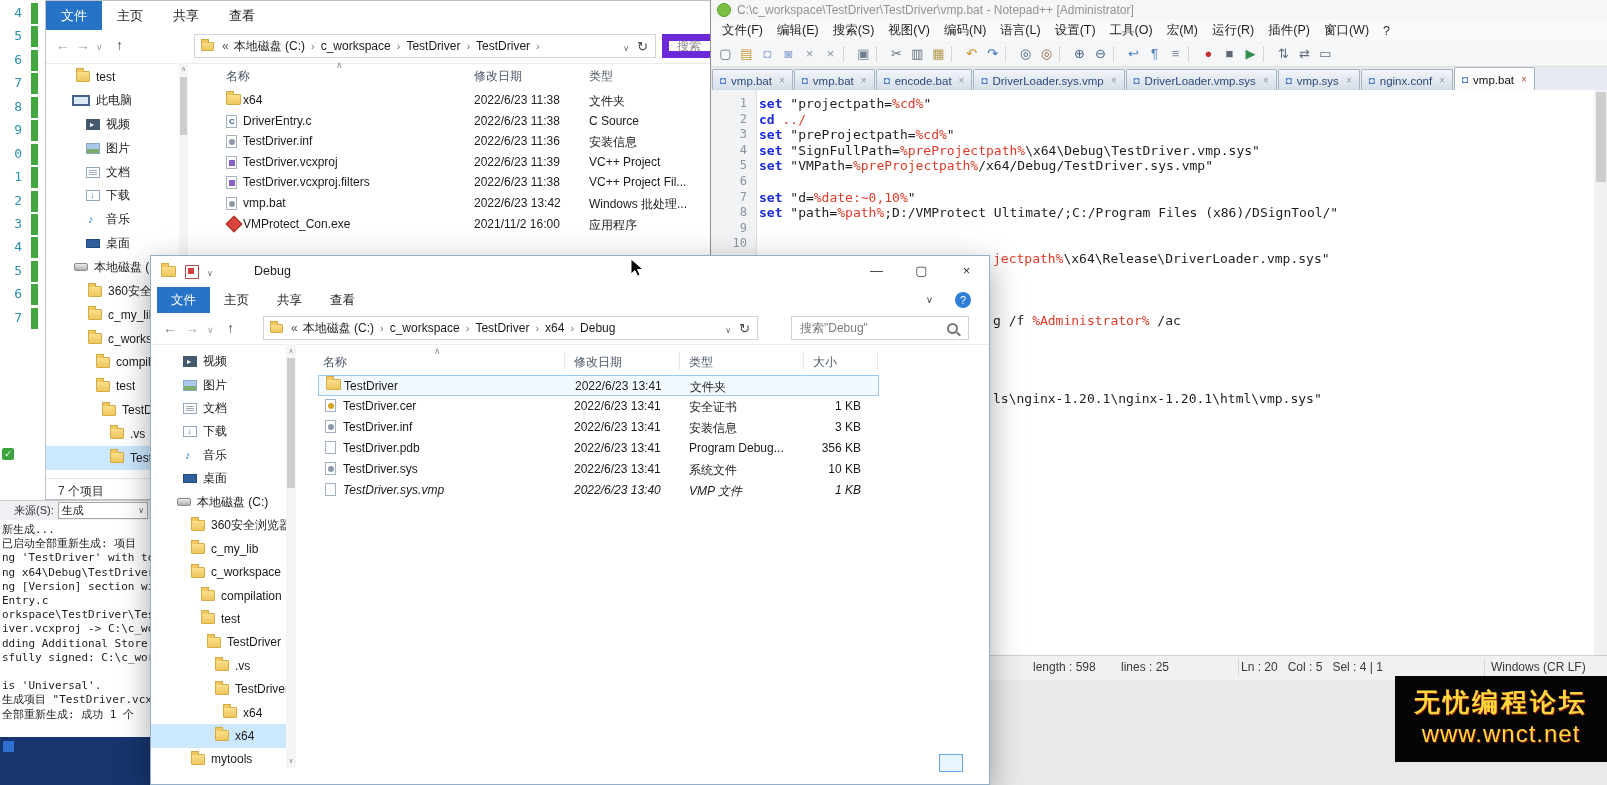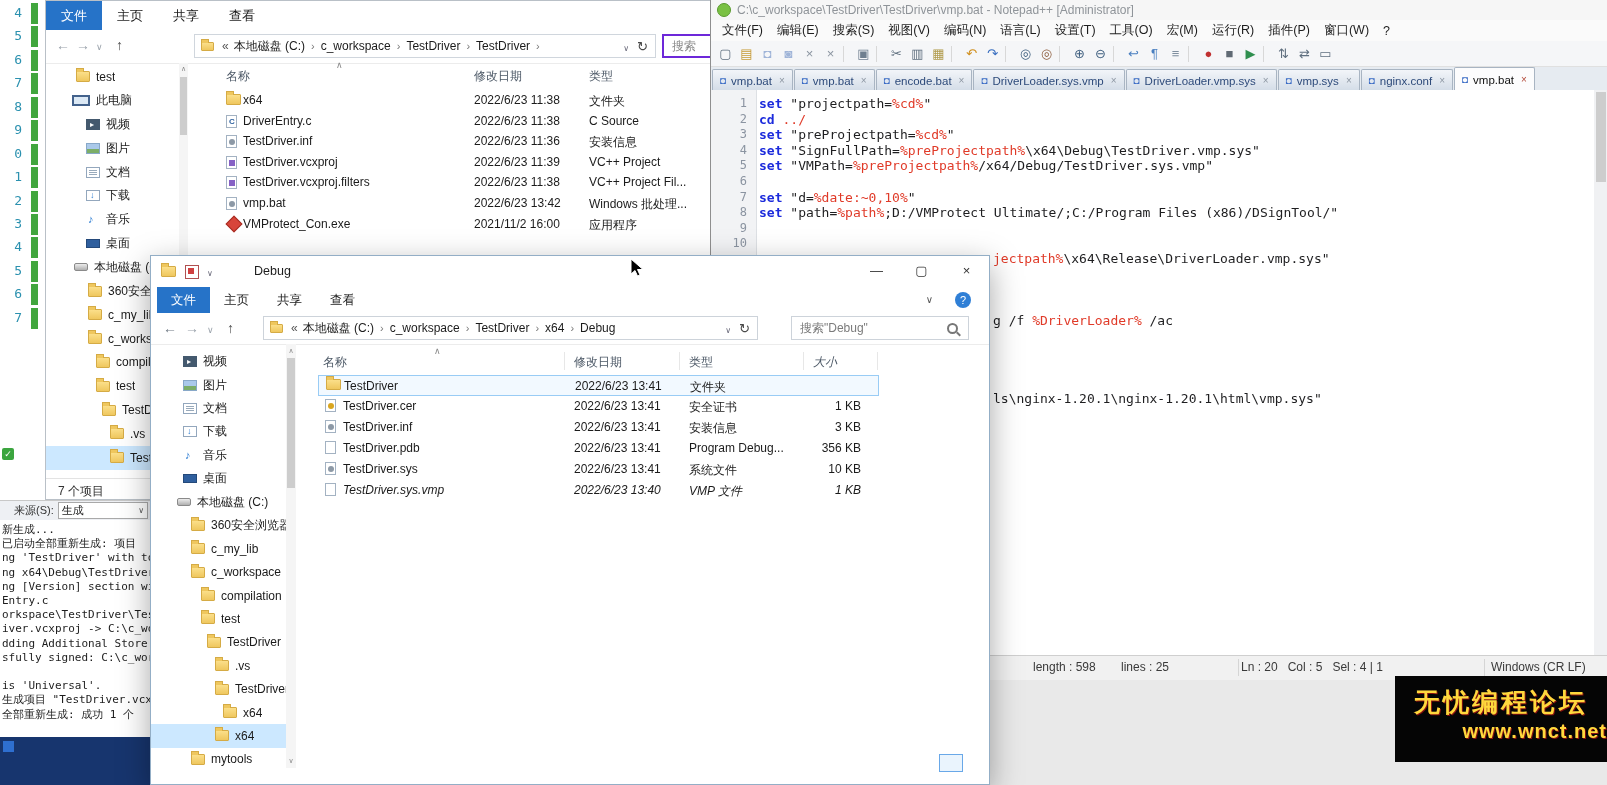--- a/index.html
+++ b/index.html
@@ -58,21 +58,21 @@
   .si-desktop{background:#2f5f9e;border:1px solid #24497a;height:9px;box-sizing:border-box;}
   .si-disk{background:linear-gradient(#ececec,#b0b0b0);border:1px solid #8a8a8a;border-radius:2px;height:8px;box-sizing:border-box;}
   
   #e1{position:absolute;left:45px;top:0;width:670px;height:500px;background:#fff;border:1px solid #b9c0c7;overflow:hidden;z-index:2;box-sizing:border-box;}
   #e1-nav{position:absolute;left:0;top:29px;width:670px;height:33px;border-bottom:1px solid #ececec;}
   #e1-back{left:10px;} #e1-fwd{left:30px;} #e1-ddg{left:50px;font-size:9px;top:12px;} #e1-up{left:70px;color:#4a4a4a;}
   #e1-addr{position:absolute;left:148px;top:4px;width:462px;height:24px;border:1px solid #d0d6dd;display:flex;align-items:center;font-size:12px;background:#fff;box-sizing:border-box;}
   .addr-ico{width:13px;height:9px;margin:0 6px;flex:0 0 auto;}
   .addr-dd{position:absolute;right:26px;top:9px;font-size:8px;color:#667;}
   .addr-refresh{position:absolute;right:7px;top:4px;font-size:13px;color:#4a4a4a;}
-  #e1-search{position:absolute;left:616px;top:4px;width:70px;height:24px;border:2px solid #6d28d9;font-size:12px;color:#8a8a8a;display:flex;align-items:center;padding-left:8px;background:#fff;box-sizing:border-box;}
+  #e1-search{position:absolute;left:616px;top:4px;width:70px;height:24px;border:7px solid #6d28d9;font-size:12px;color:#8a8a8a;display:flex;align-items:center;padding-left:8px;background:#fff;box-sizing:border-box;}
   #e1-hdrs{position:absolute;left:0;top:62px;width:670px;height:26px;font-size:12px;color:#4c5866;}
   .h-name{left:180px;} .h-date{left:428px;} .h-type{left:543px;}
   #e1-sort{position:absolute;left:290px;top:59px;font-size:9px;color:#888;}
   #e1-rows{position:absolute;left:175px;top:90px;width:505px;height:150px;}
   .e1row{position:absolute;left:0;width:505px;height:20.6px;font-size:12px;color:#1b1b1b;}
   .e1row .r-ico{position:absolute;left:5px;top:3px;}
   .e1row .r-name{position:absolute;left:22px;top:2px;white-space:nowrap;}
   .e1row .r-date{position:absolute;left:253px;top:2px;}
   .e1row .r-type{position:absolute;left:368px;top:2px;white-space:nowrap;}
   #e1-side{position:absolute;left:0;top:64px;width:133px;overflow:hidden;}
@@ -131,37 +131,37 @@
   #e2-back{left:12px;color:#6f7a85;} #e2-fwd{left:34px;} #e2-ddg{left:56px;font-size:9px;top:12px;} #e2-up{left:76px;color:#4a4a4a;}
   #e2-addr{position:absolute;left:112px;top:3px;width:495px;height:24px;border:1px solid #cdd3da;display:flex;align-items:center;font-size:12px;background:#fff;box-sizing:border-box;}
   #e2-search{position:absolute;left:640px;top:3px;width:178px;height:24px;border:1px solid #cdd3da;font-size:12px;color:#7b7b7b;display:flex;align-items:center;padding-left:8px;background:#fff;box-sizing:border-box;}
   .mag{position:absolute;right:10px;top:6px;width:7px;height:7px;border:2px solid #777;border-radius:50%;}
   .mag::after{content:"";position:absolute;left:7px;top:8px;width:5px;height:2px;background:#777;transform:rotate(45deg);}
   #e2-side{position:absolute;left:0;top:94px;width:135px;overflow:hidden;}
   #e2-scroll{position:absolute;left:135px;top:88px;width:10px;height:424px;background:#f5f5f5;}
   #e2-scroll .sthumb{left:1px;top:14px;width:8px;height:130px;}
   #e2-scroll .sarr.up{top:3px;} #e2-scroll .sarr.down{bottom:3px;}
   #e2-hdrs{position:absolute;left:0;top:93px;width:840px;height:24px;font-size:12px;color:#4c5866;}
-  .h-name2{left:172px;} .h-date2{left:423px;} .h-type2{left:538px;} .h-size2{left:662px;font-style:italic;}
+  .h-name2{left:172px;} .h-date2{left:423px;} .h-type2{left:538px;} .h-size2{left:662px;}
   #e2-sort{position:absolute;left:283px;top:90px;font-size:9px;color:#888;}
   .cdiv{position:absolute;top:96px;width:1px;height:18px;background:#e7e7e7;}
   #cd1{left:413px;} #cd2{left:528px;} #cd3{left:652px;} #cd4{left:726px;}
   #e2-rows{position:absolute;left:167px;top:119px;width:562px;height:140px;}
   .e2row{position:absolute;left:0;width:561px;height:21px;font-size:12px;color:#1b1b1b;box-sizing:border-box;}
   .e2row.focused{border:1px solid #99ccf5;background:#f2f9ff;}
   .e2row .r-ico{position:absolute;left:7px;top:3px;}
   .e2row .r-name{position:absolute;left:25px;top:3px;white-space:nowrap;}
   .e2row .r-date{position:absolute;left:256px;top:3px;}
   .e2row .r-type{position:absolute;left:371px;top:3px;white-space:nowrap;}
   .e2row .r-size{position:absolute;left:433px;top:3px;width:110px;text-align:right;}
   #e2-corner{position:absolute;left:788px;top:498px;width:22px;height:16px;border:1px solid #69a8e8;background:#eaf4fd;}
   
   #watermark{position:absolute;left:1395px;top:676px;width:212px;height:86px;background:#050505;color:#ffd83d;text-align:center;z-index:6;}
   .wm1{font-size:26px;font-weight:bold;letter-spacing:3px;margin-top:9px;text-shadow:1px 1px 0 #8a1010;}
-  .wm2{font-size:20px;font-weight:bold;letter-spacing:1px;text-shadow:1px 1px 0 #8a1010;text-align:right;}
+  .wm2{font-size:24px;font-weight:normal;letter-spacing:1px;text-shadow:1px 1px 0 #8a1010;}
   #cursor{position:absolute;left:628px;top:258px;z-index:7;}
 </style>
 </head>
 <body>
 
 <div id="stage">
 
   <div id="vs-pane">
     <div id="vs-lines">
         <div class="vs-ln-row">
@@ -528,21 +528,21 @@
           <div class="cl"><span class="seg-k">cd</span><span class="seg-p"> </span><span class="seg-v">../</span></div>
           <div class="cl"><span class="seg-k">set</span><span class="seg-p"> "preProjectpath=</span><span class="seg-v">%cd%</span><span class="seg-p">"</span></div>
           <div class="cl"><span class="seg-k">set</span><span class="seg-p"> "SignFullPath=</span><span class="seg-v">%preProjectpath%</span><span class="seg-p">\x64\Debug\TestDriver.vmp.sys"</span></div>
           <div class="cl"><span class="seg-k">set</span><span class="seg-p"> "VMPath=</span><span class="seg-v">%preProjectpath%</span><span class="seg-p">/x64/Debug/TestDriver.sys.vmp"</span></div>
           <div class="cl">&nbsp;</div>
           <div class="cl"><span class="seg-k">set</span><span class="seg-p"> "d=</span><span class="seg-v">%date:~0,10%</span><span class="seg-p">"</span></div>
           <div class="cl"><span class="seg-k">set</span><span class="seg-p"> "path=</span><span class="seg-v">%path%</span><span class="seg-p">;D:/VMProtect Ultimate/;C:/Program Files (x86)/DSignTool/"</span></div>
           <div class="cl">&nbsp;</div>
         </div>
       <div class="frag" id="frag0"><span class="seg-v">jectpath%</span><span class="seg-p">\x64\Release\DriverLoader.vmp.sys"</span></div>
-      <div class="frag" id="frag1"><span class="seg-p">g /f </span><span class="seg-v">%DriverLoader%</span><span class="seg-p"> /ac</span></div>
+      <div class="frag" id="frag1"><span class="seg-p">g /f </span><span class="seg-v">%Administrator%</span><span class="seg-p"> /ac</span></div>
       <div class="frag" id="frag2"><span class="seg-p">ls\nginx-1.20.1\nginx-1.20.1\html\vmp.sys"</span></div>
       <div id="npp-escroll">
         <span class="sthumb"></span>
       </div>
     </div>
     <div id="npp-status">
       <span class="st" id="st-len">length : 598</span>
       <span class="st" id="st-lines">lines : 25</span>
       <span class="st" id="st-pos">Ln : 20   Col : 5   Sel : 4 | 1</span>
       <span class="st" id="st-eol">Windows (CR LF)</span>

